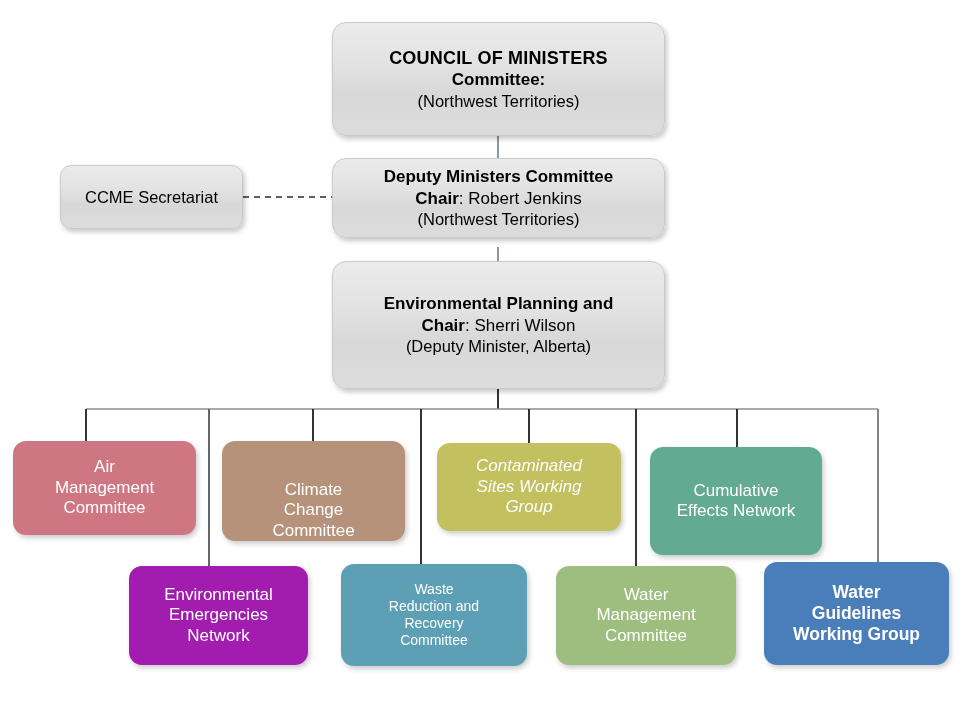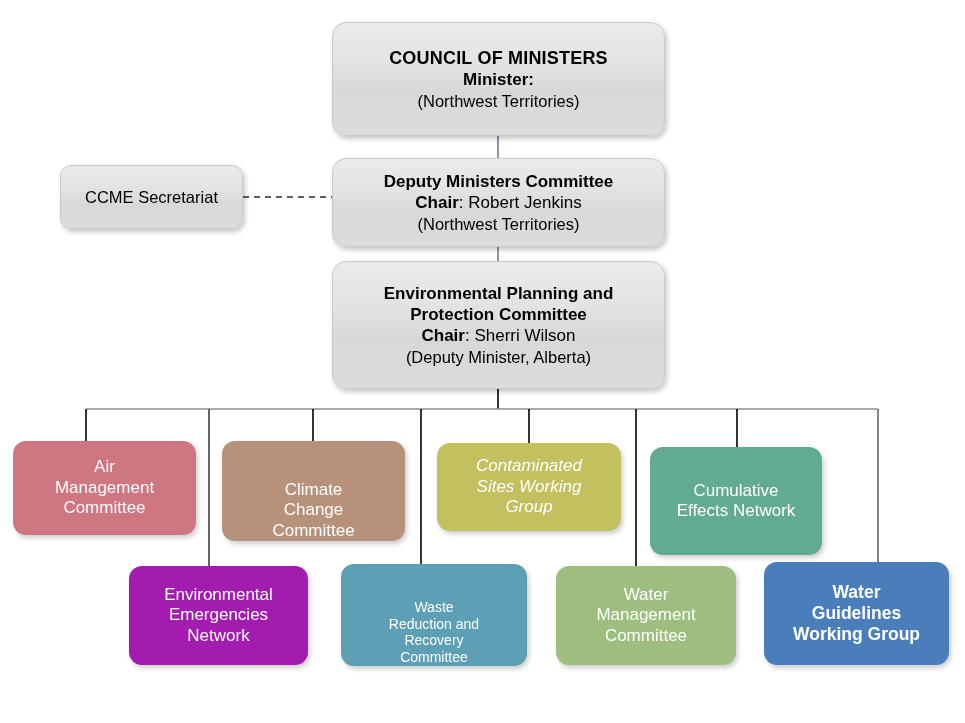--- a/index.html
+++ b/index.html
@@ -52,21 +52,21 @@
   }
   .gbox .ln {
     display: block;
     white-space: nowrap;
   }
 
   #box-council        { left: 332px; top: 22px;  width: 333px; height: 114px; font-size: 16.5px; }
   #box-council .t1    { font-weight: bold; font-size: 18px; letter-spacing: 0.2px; }
   #box-council .t2    { font-weight: bold; font-size: 17px; }
 
-  #box-dmc            { left: 332px; top: 158px; width: 333px; height: 89px; font-size: 16.5px; }
+  #box-dmc            { left: 332px; top: 158px; width: 333px; height: 80px; font-size: 16.5px; }
   #box-dmc .t1        { font-weight: bold; font-size: 17px; }
   #box-dmc .t2        { font-size: 17px; }
   #box-dmc .t2 b      { font-weight: bold; }
 
   #box-eppc           { left: 332px; top: 261px; width: 333px; height: 128px; font-size: 16.5px; }
   #box-eppc .t1       { font-weight: bold; font-size: 17px; }
   #box-eppc .t2       { font-size: 17px; }
   #box-eppc .t2 b     { font-weight: bold; }
 
   #box-secretariat    { left: 60px;  top: 165px; width: 183px; height: 64px;
@@ -123,33 +123,32 @@
     <line x1="737" y1="409" x2="737" y2="447" stroke="#111111" stroke-width="1.7"></line>
 
     <line x1="209" y1="409" x2="209" y2="566" stroke="#4a4a4a" stroke-width="1.7"></line>
     <line x1="421" y1="409" x2="421" y2="564" stroke="#111111" stroke-width="1.7"></line>
     <line x1="636" y1="409" x2="636" y2="566" stroke="#111111" stroke-width="1.7"></line>
     <line x1="878" y1="409" x2="878" y2="562" stroke="#6e6e6e" stroke-width="1.7"></line>
   </svg>
 
   <div class="gbox" id="box-council">
     <span class="ln t1">COUNCIL OF MINISTERS</span>
-    <span class="ln t2">Minister:</span>
+    <span class="ln t2">Committee:</span>
     <span class="ln">(Northwest Territories)</span>
   </div>
 
   <div class="gbox" id="box-dmc">
     <span class="ln t1">Deputy Ministers Committee</span>
     <span class="ln t2"><b>Chair</b><span>: </span><span>Robert Jenkins</span></span>
     <span class="ln">(Northwest Territories)</span>
   </div>
 
   <div class="gbox" id="box-eppc">
     <span class="ln t1">Environmental Planning and</span>
-    <span class="ln t1">Protection Committee</span>
     <span class="ln t2"><b>Chair</b><span>:  </span><span>Sherri Wilson</span></span>
     <span class="ln">(Deputy Minister, Alberta)</span>
   </div>
 
   <div class="gbox" id="box-secretariat">
     <span class="ln">CCME Secretariat</span>
   </div>
 
   <div class="cbox" id="box-air" style="background: rgb(207, 118, 131);">
     <span>Air<br>Management<br>Committee</span>
@@ -164,21 +163,21 @@
   </div>
 
   <div class="cbox" id="box-cumul" style="background: rgb(98, 170, 145);">
     <span>Cumulative<br>Effects Network</span>
   </div>
 
   <div class="cbox" id="box-emerg" style="background: #a21caf; margin-left: 9px;">
     <span>Environmental<br>Emergencies<br>Network</span>
   </div>
 
-  <div class="cbox" id="box-waste" style="background: rgb(93, 160, 181); align-items: flex-end;">
+  <div class="cbox" id="box-waste" style="background: rgb(93, 160, 181);">
     <span>Waste<br>Reduction and<br>Recovery<br>Committee</span>
   </div>
 
   <div class="cbox" id="box-watermgmt" style="background: rgb(157, 190, 126);">
     <span>Water<br>Management<br>Committee</span>
   </div>
 
   <div class="cbox" id="box-waterguide" style="background: rgb(74, 126, 187);">
     <span>Water<br>Guidelines<br>Working Group</span>
   </div>

